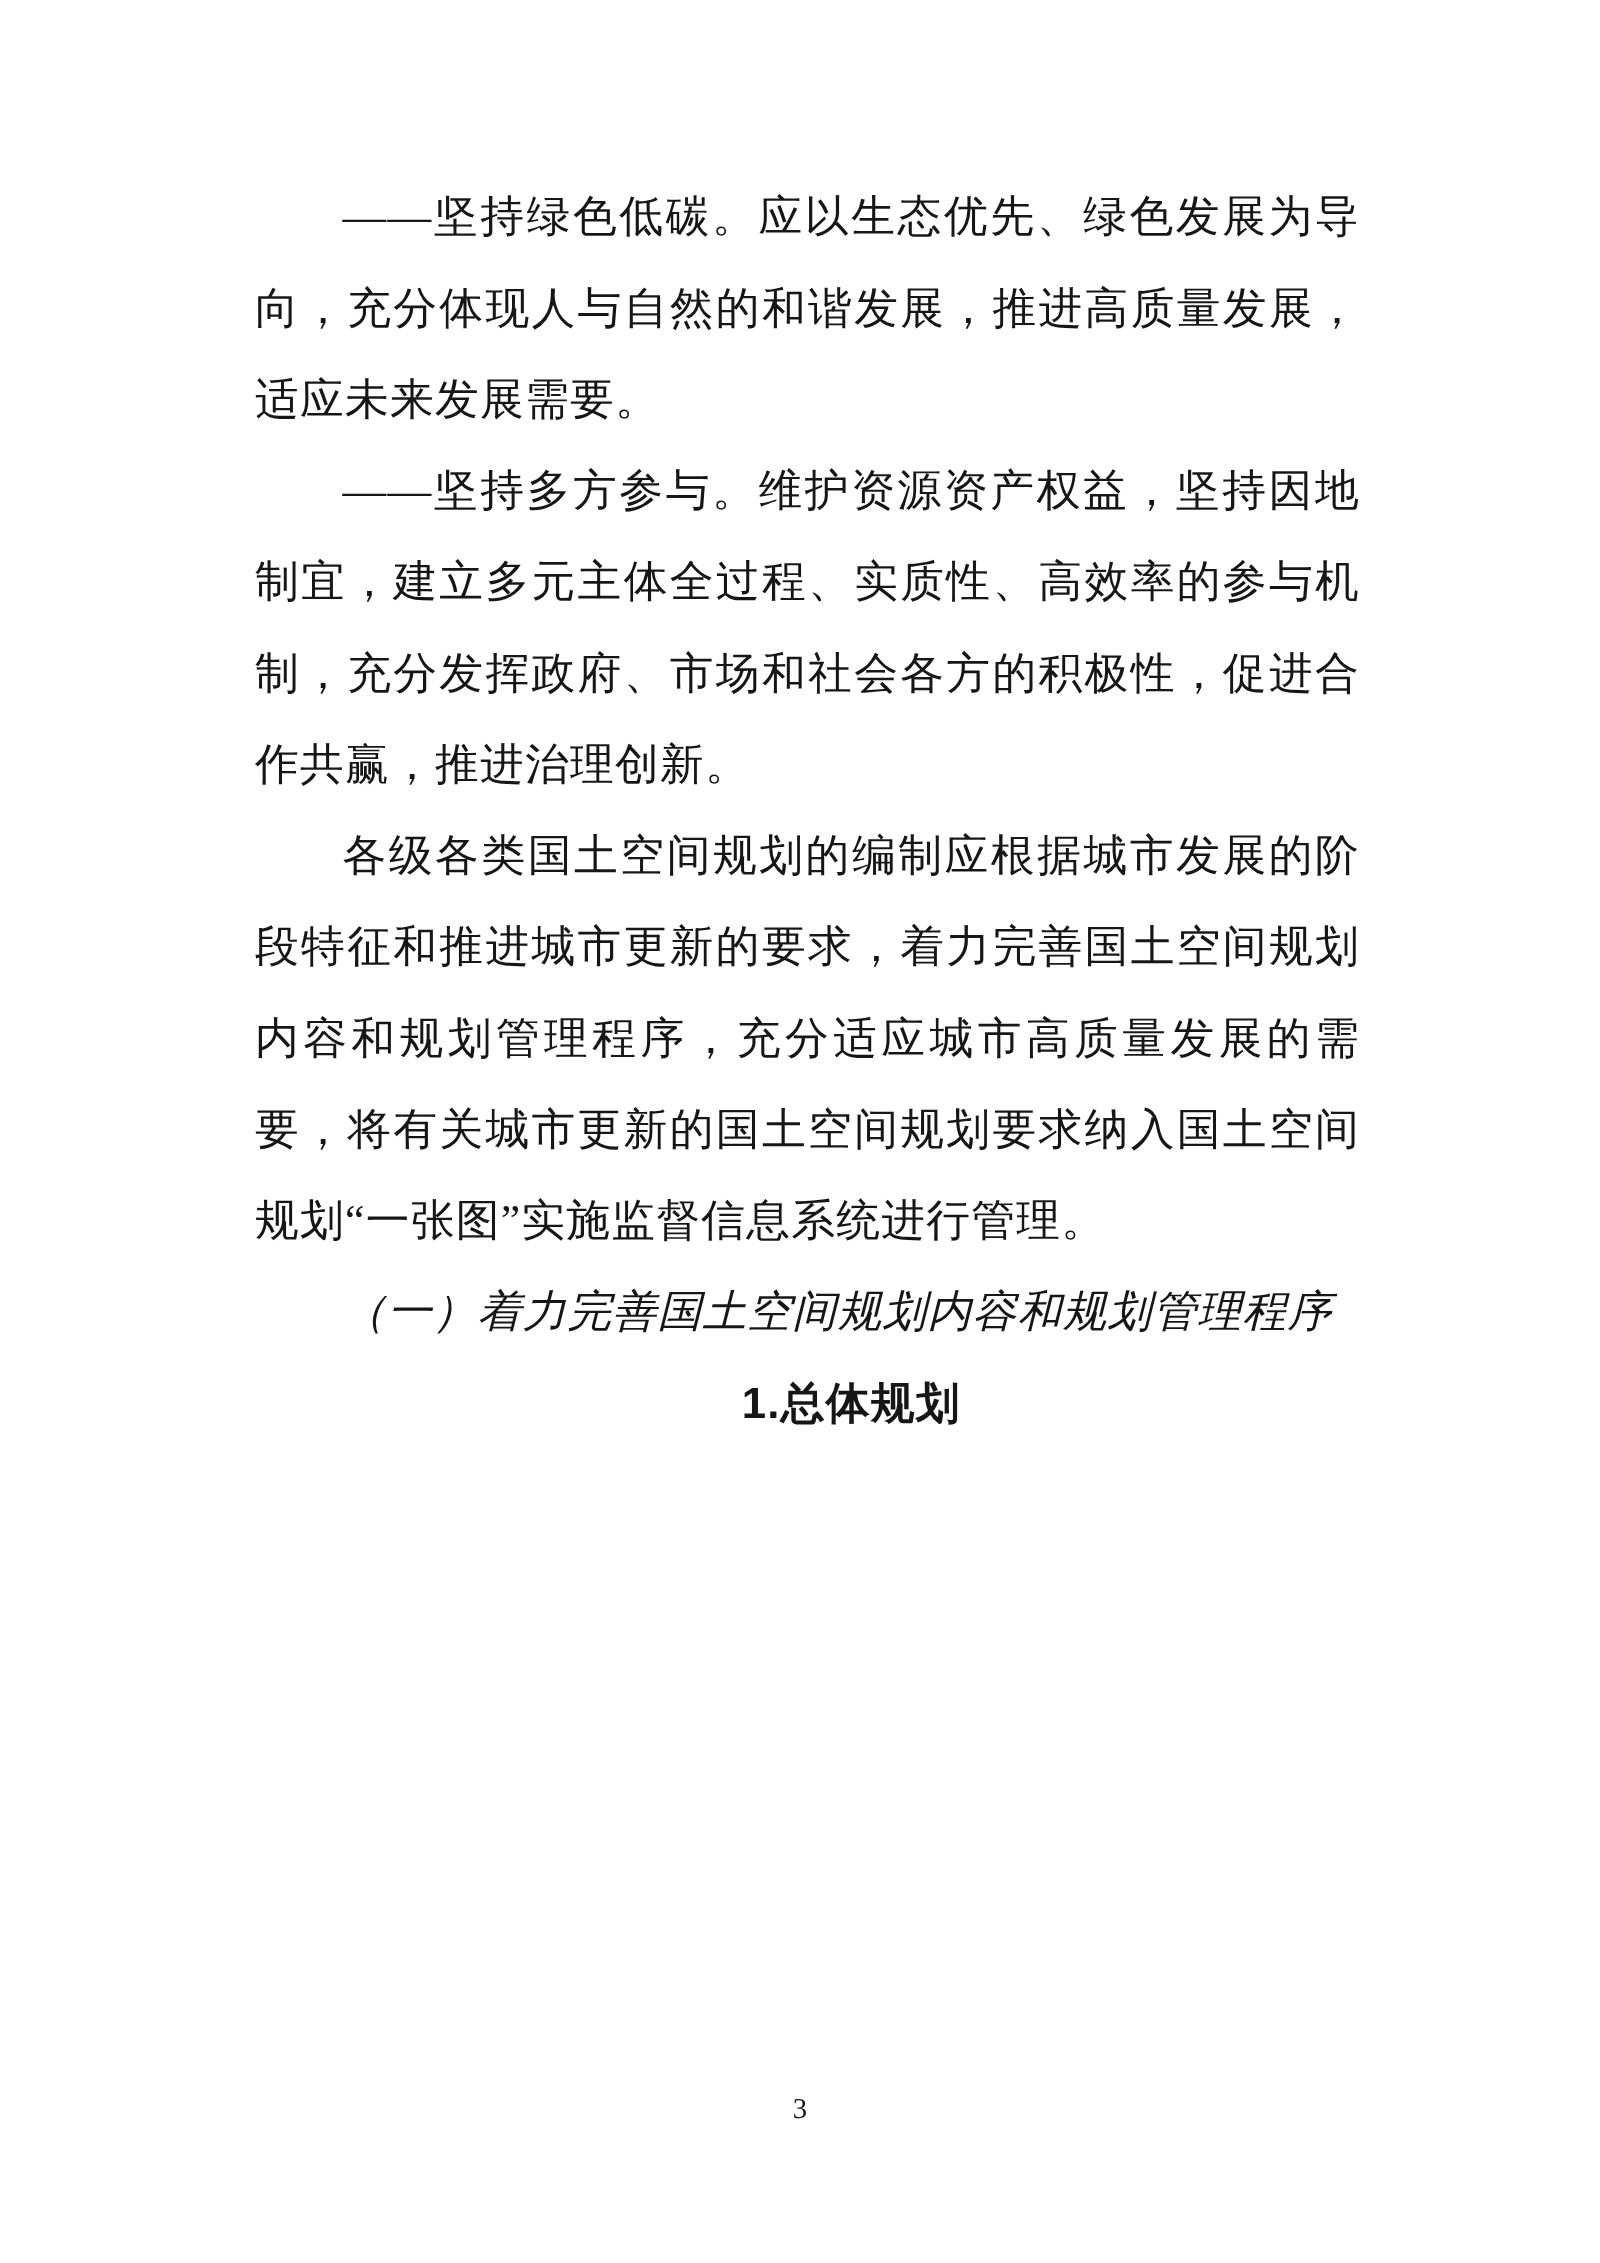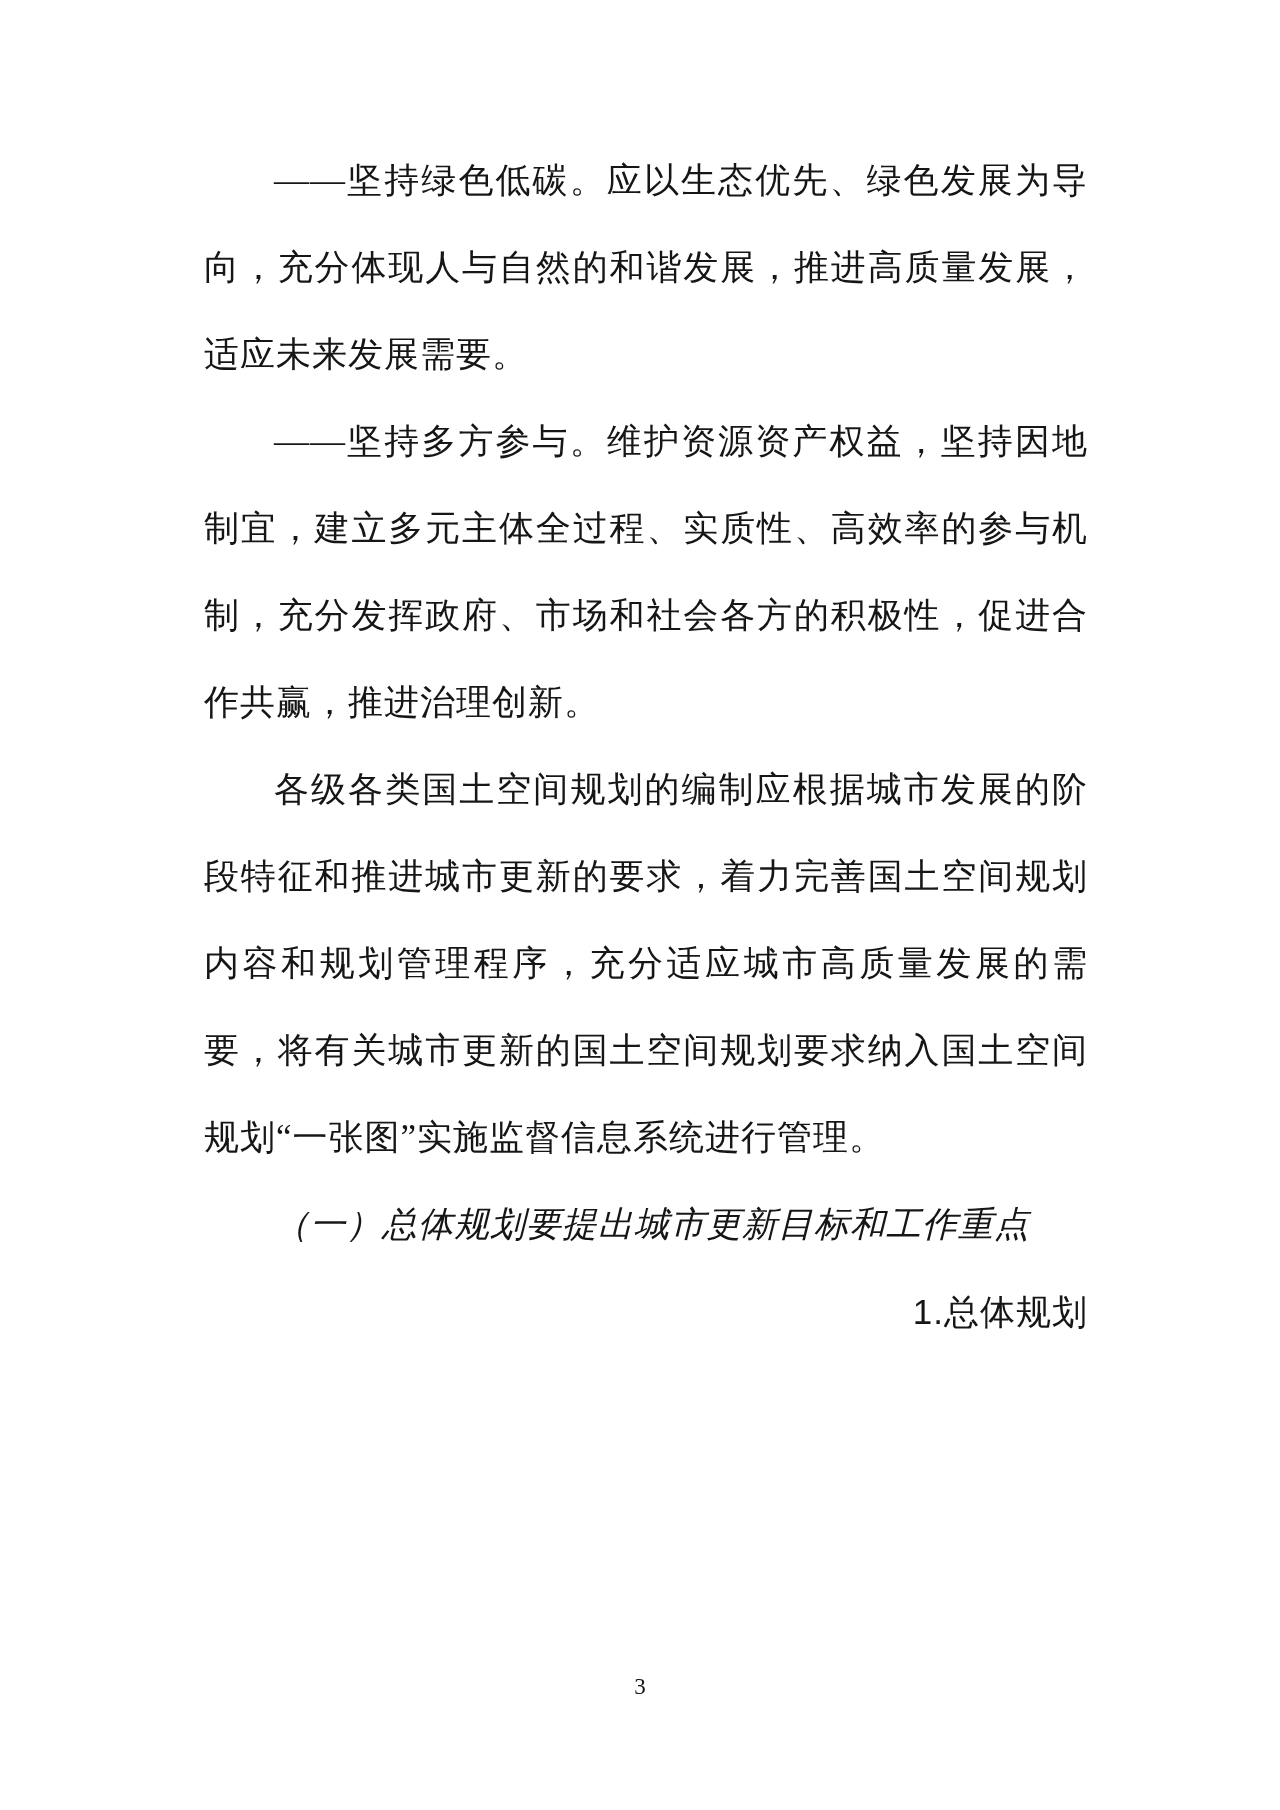--- a/index.html
+++ b/index.html
@@ -18,21 +18,21 @@
   .doc {
     position: absolute;
     left: 204px;
     top: 137px;
     width: 884px;
   }
   .block {
     margin: 0;
     padding: 0;
     font-size: 35px;
-    line-height: 87px;
+    line-height: 73px;
     color: #161616;
   }
   .body-text {
     font-family: "Liberation Serif", "DejaVu Serif", serif;
     text-align: justify;
     text-indent: 2em;
     letter-spacing: 1px;
   }
   .h-section {
     font-family: "Liberation Sans", "DejaVu Sans", sans-serif;
@@ -43,23 +43,23 @@
   }
   .h-kai {
     font-family: "Liberation Serif", "DejaVu Serif", serif;
     font-style: italic;
     text-indent: 2em;
     text-align: left;
     letter-spacing: 1px;
   }
   .h-num {
     font-family: "Liberation Sans", "DejaVu Sans", sans-serif;
-    font-weight: normal;
+    font-weight: bold;
     text-indent: 2em;
-    text-align: right;
+    text-align: center;
     letter-spacing: 1px;
   }
   .page-number {
     position: absolute;
     left: 0;
     top: 1672px;
     width: 1280px;
     text-align: center;
     font-family: "Liberation Serif", "DejaVu Serif", serif;
     font-size: 23px;
@@ -68,18 +68,18 @@
   }
 </style>
 </head>
 <body>
 
 <div class="page">
   <div class="doc">
     <p class="block body-text">——坚持绿色低碳。应以生态优先、绿色发展为导向，充分体现人与自然的和谐发展，推进高质量发展，适应未来发展需要。</p>
     <p class="block body-text">——坚持多方参与。维护资源资产权益，坚持因地制宜，建立多元主体全过程、实质性、高效率的参与机制，充分发挥政府、市场和社会各方的积极性，促进合作共赢，推进治理创新。</p>
     <p class="block body-text">各级各类国土空间规划的编制应根据城市发展的阶段特征和推进城市更新的要求，着力完善国土空间规划内容和规划管理程序，充分适应城市高质量发展的需要，将有关城市更新的国土空间规划要求纳入国土空间规划“一张图”实施监督信息系统进行管理。</p>
-    <p class="block h-kai">（一）总体规划要提出城市更新目标和工作重点</p>
+    <p class="block h-kai">（一）着力完善国土空间规划内容和规划管理程序</p>
     <p class="block h-num">1.总体规划</p>
   </div>
 
   <div class="page-number">3</div>
 </div>
 
 </body></html>

